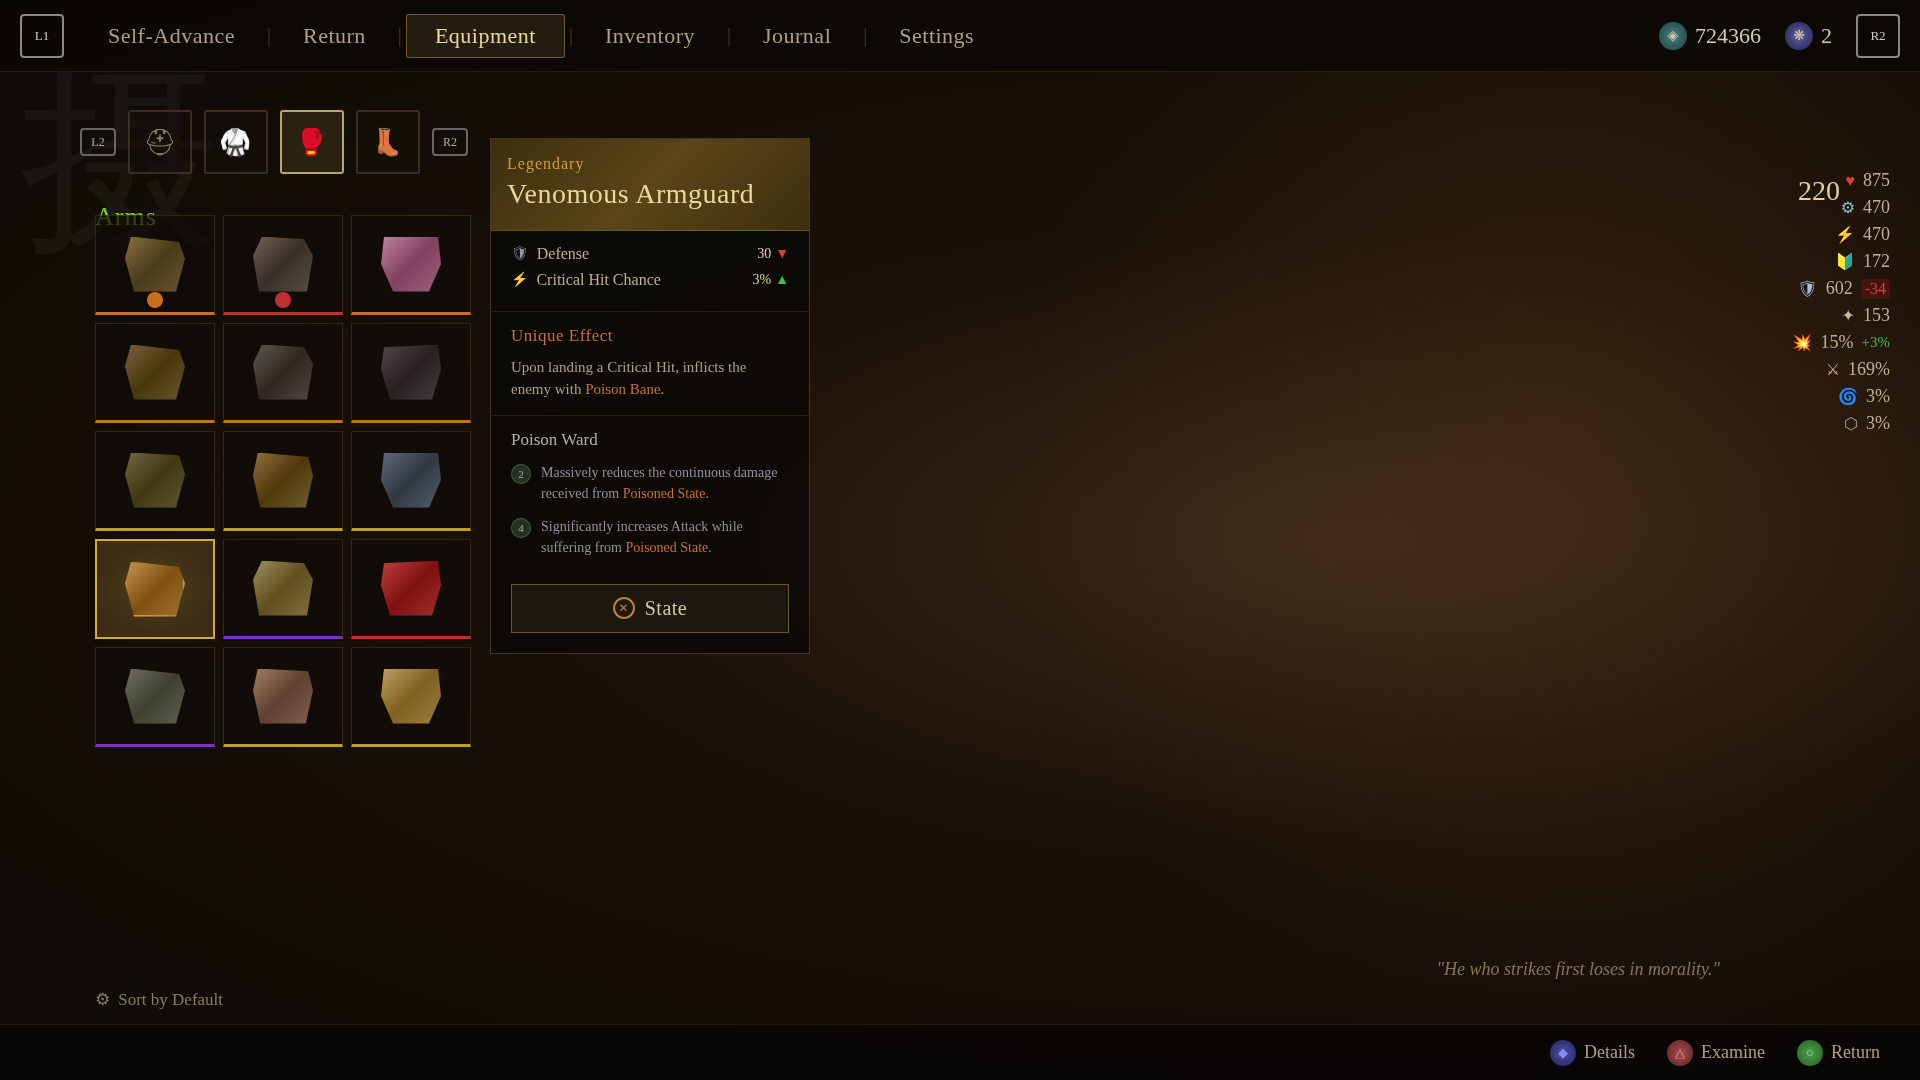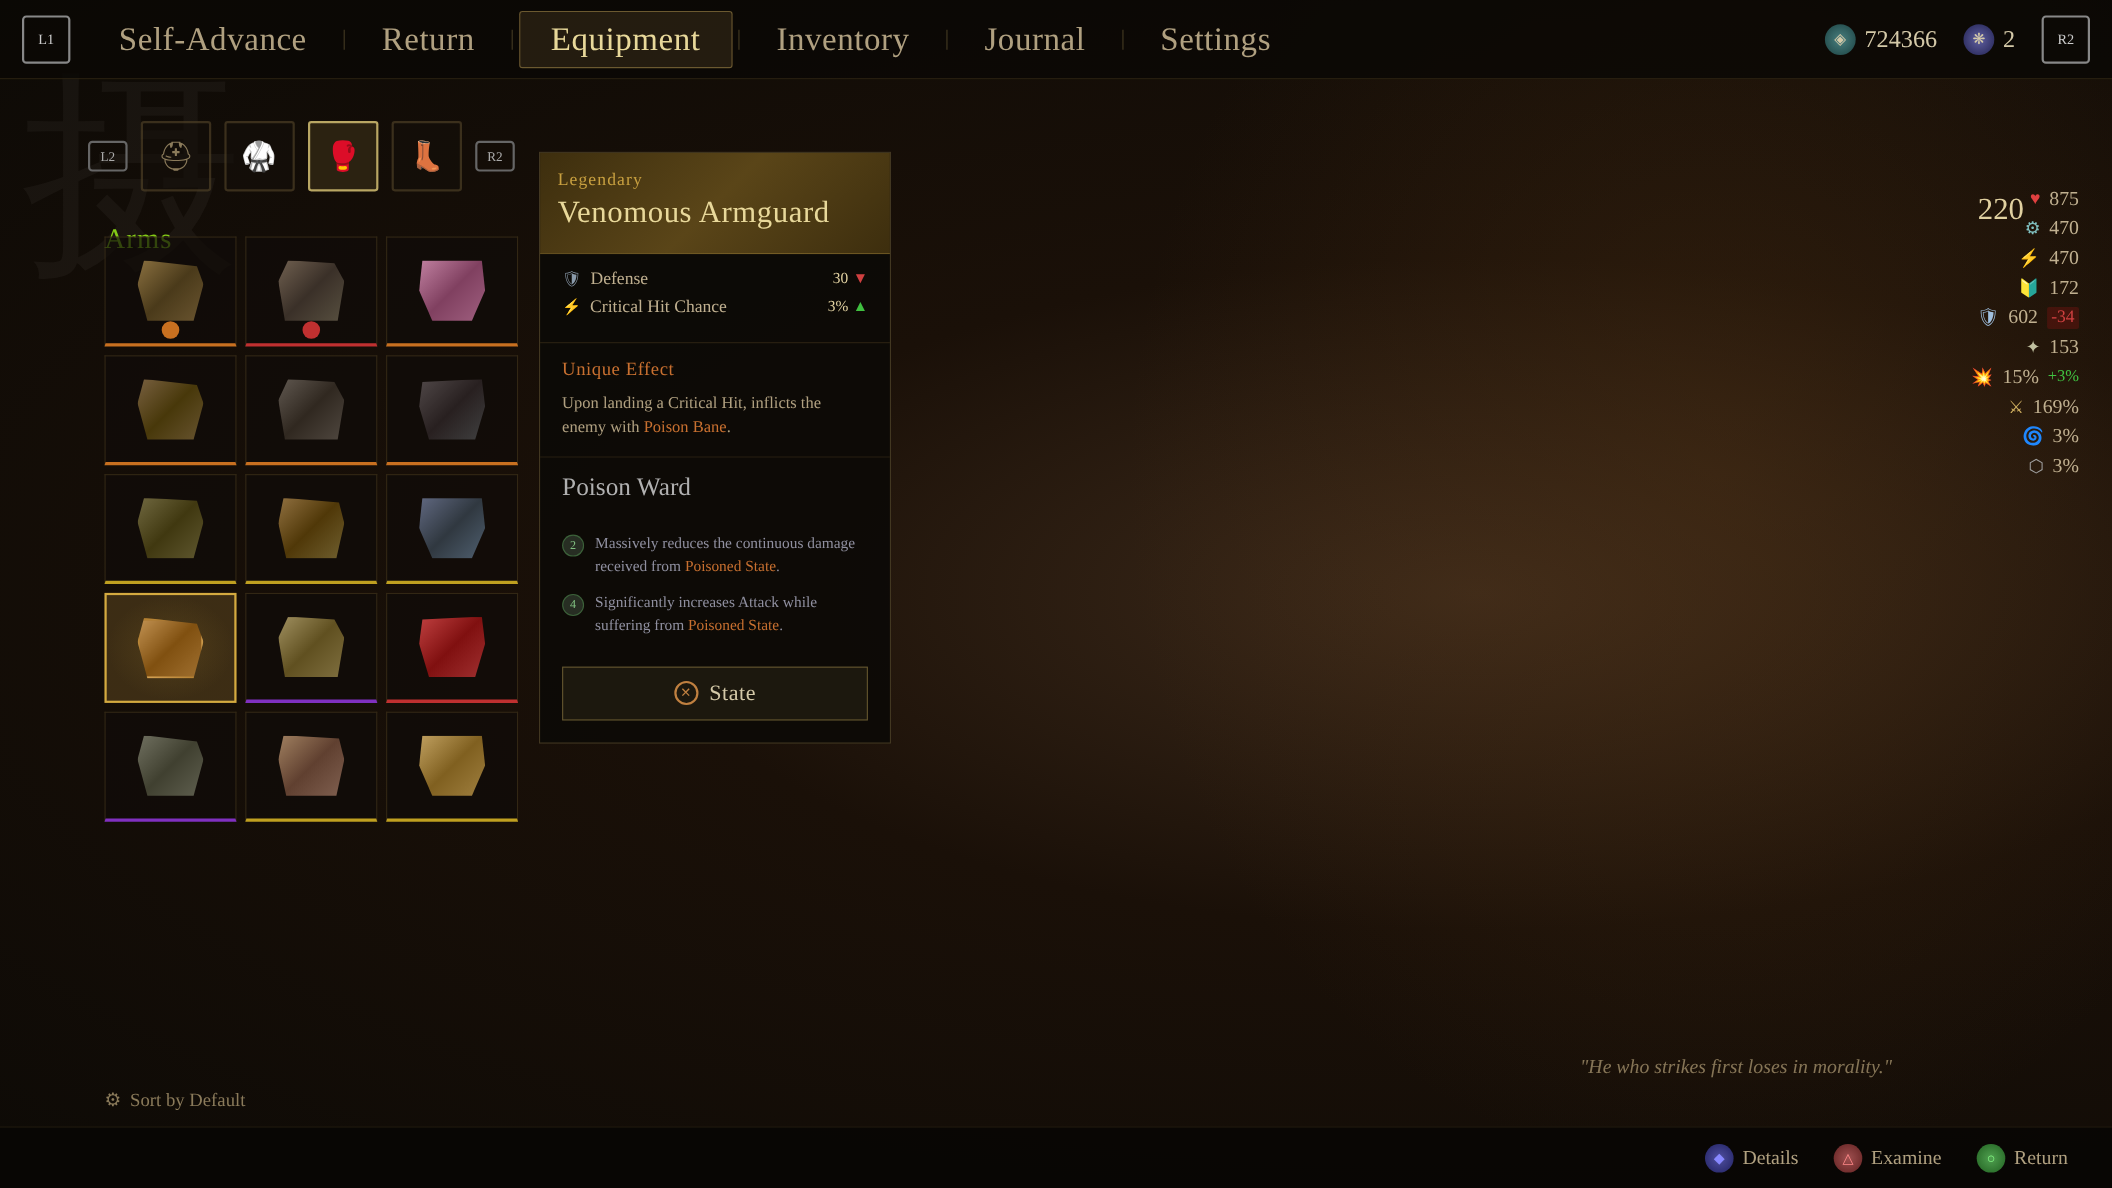--- a/index.html
+++ b/index.html
@@ -75,21 +75,21 @@
 
     .nav-items {
       display: flex;
       align-items: center;
       gap: 0;
       flex: 1;
     }
 
     .nav-item {
       padding: 8px 28px;
-      font-size: 30px;
+      font-size: 22px;
       color: #b0a080;
       cursor: pointer;
       letter-spacing: 0.5px;
       position: relative;
     }
 
     .nav-item.active {
       background: rgba(180,150,80,0.15);
       border: 1px solid rgba(180,150,80,0.5);
       border-radius: 3px;
@@ -352,23 +352,23 @@
     .unique-text .highlight {
       color: #c87030;
       font-family: Liberation Serif, serif;
     }
 
     .poison-section {
       padding: 14px 20px;
     }
 
     .poison-title {
-      font-size: 23px;
+      font-size: 17px;
       color: #b0b0b0;
-      margin-bottom: 28px;
+      margin-bottom: 12px;
     }
 
     .poison-item {
       display: flex;
       gap: 10px;
       margin-bottom: 12px;
       font-size: 14px;
       color: #9090a0;
       line-height: 1.5;
     }

